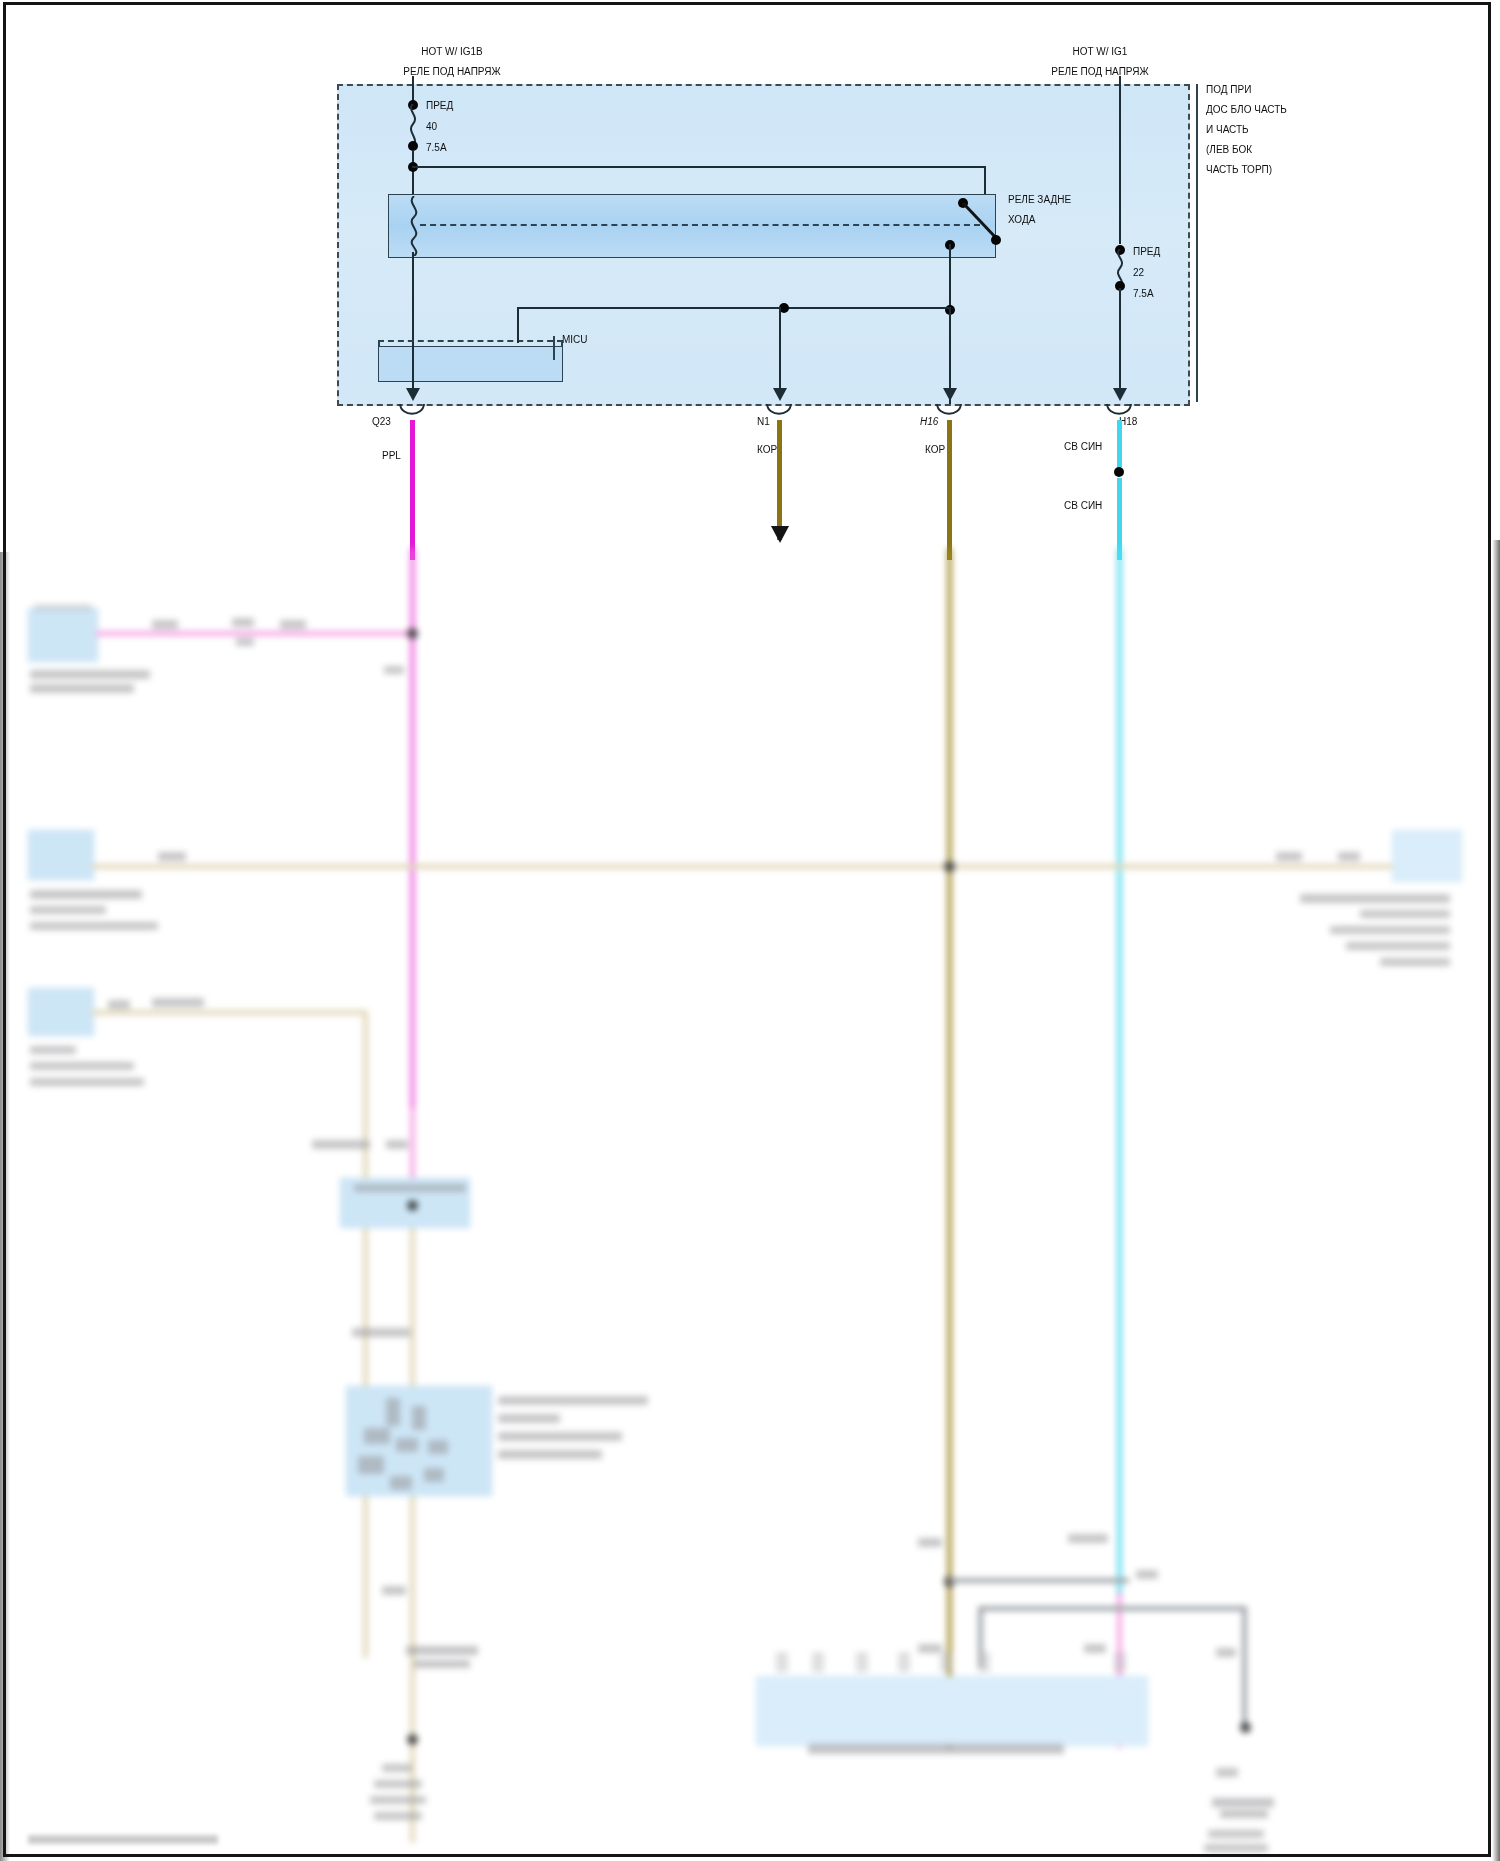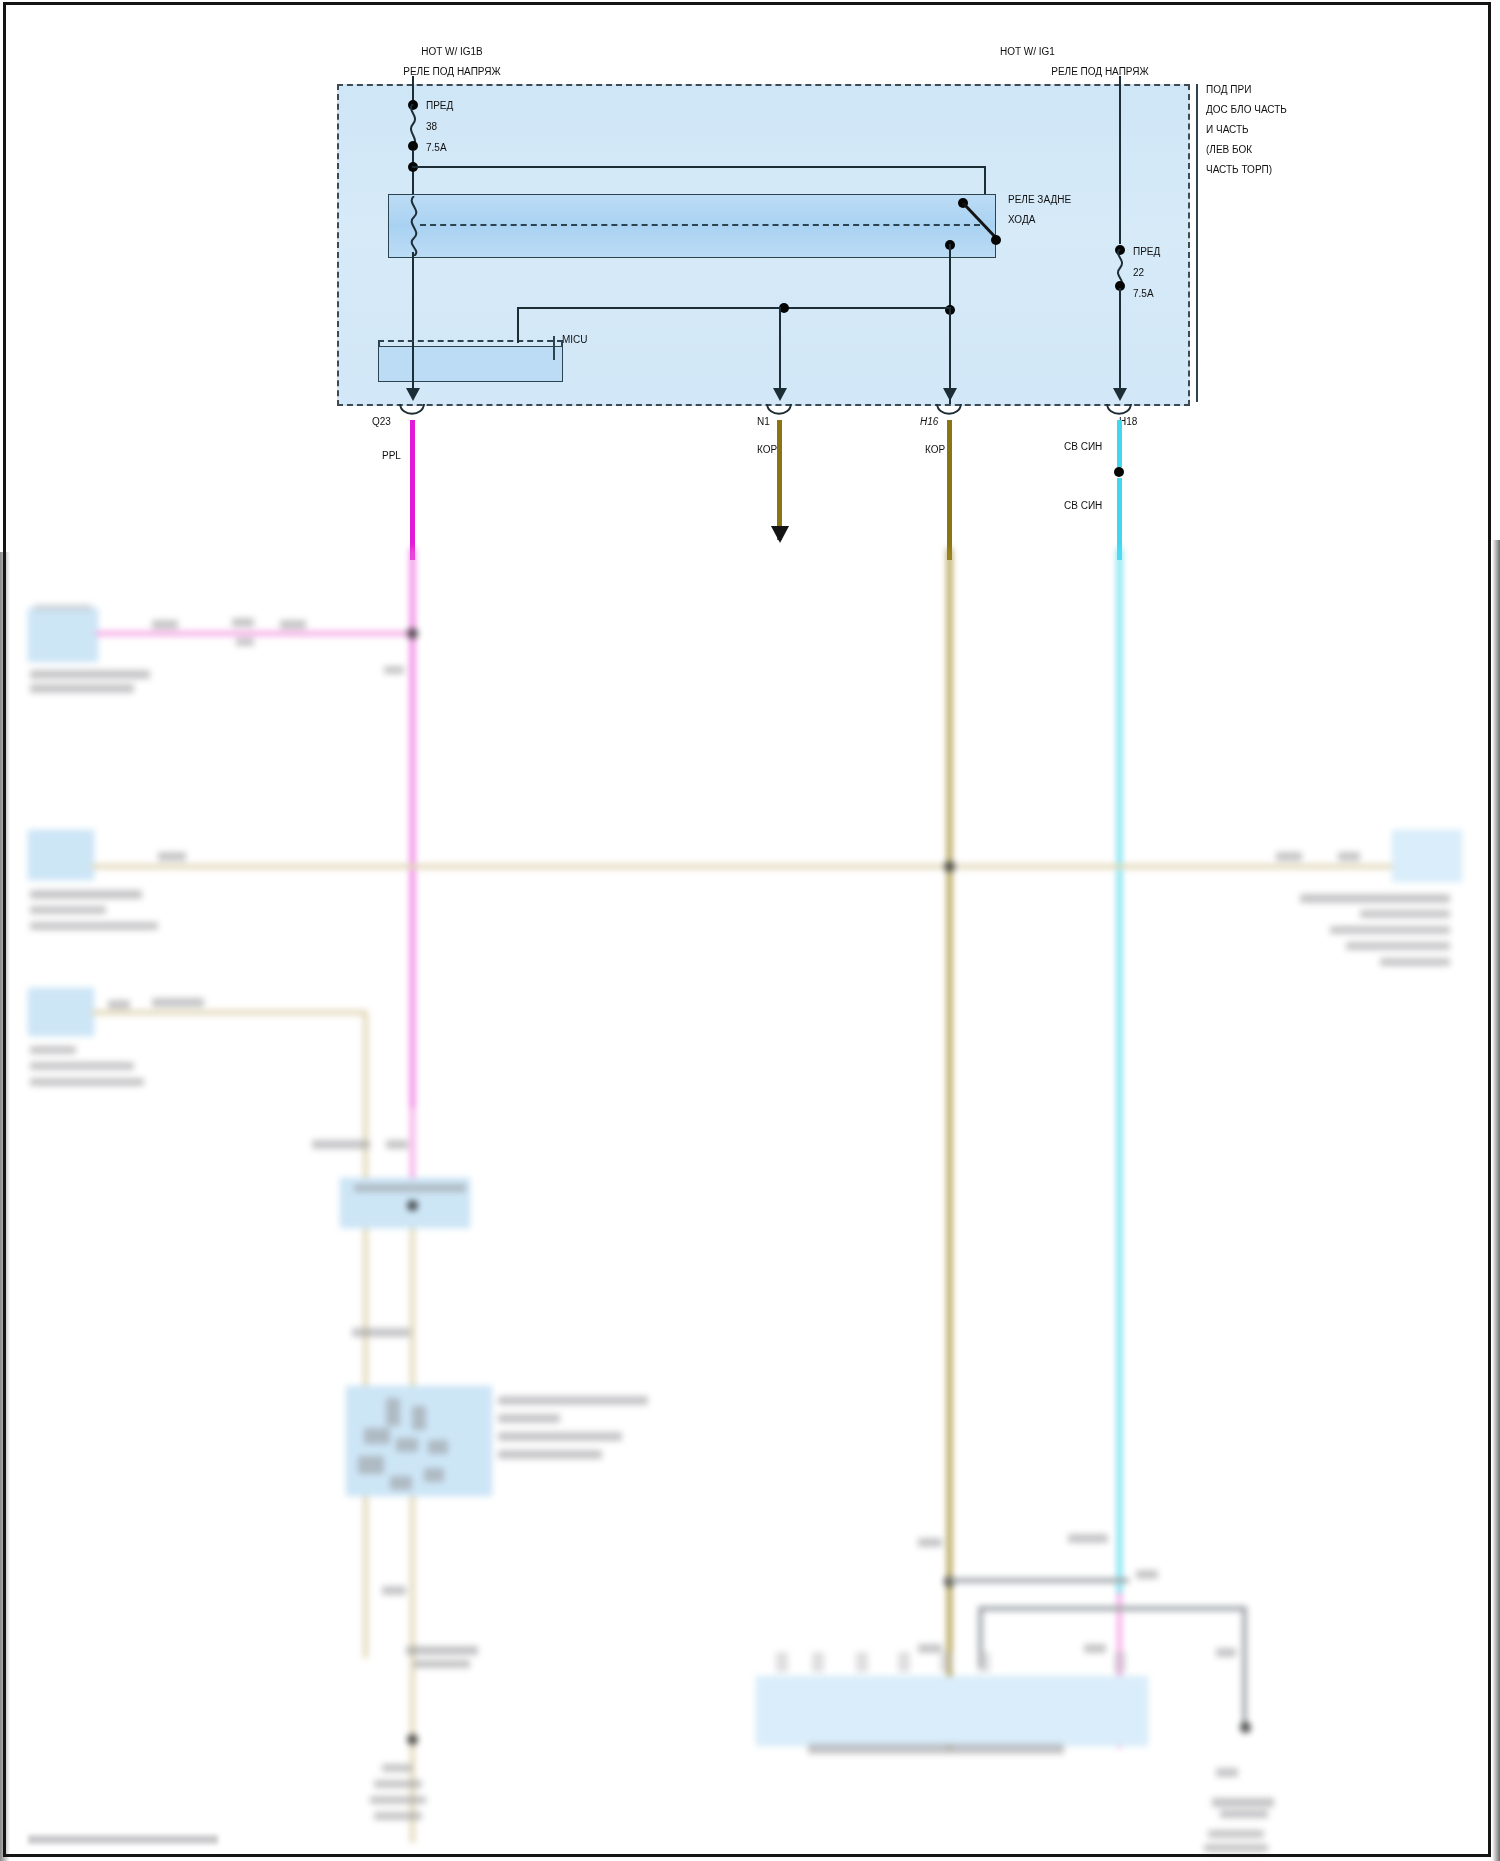--- a/index.html
+++ b/index.html
@@ -121,40 +121,40 @@
 </head>
 <body>
 
 <div id="page">
 
   <div class="sharp">
 
     <div class="lbl" style="left:352px;top:42px;text-align:center;width:200px;">HOT W/ IG1B</div>
     <div class="lbl" style="left:342px;top:62px;text-align:center;width:220px;">РЕЛЕ ПОД НАПРЯЖ</div>
 
-    <div class="lbl" style="left:1000px;top:42px;width:200px;">HOT W/ IG1</div>
+    <div class="lbl" style="left:1000px;top:42px;text-align:center;width:200px;">HOT W/ IG1</div>
     <div class="lbl" style="left:990px;top:62px;text-align:center;width:220px;">РЕЛЕ ПОД НАПРЯЖ</div>
 
     <div class="dashed-box" style="left:337px;top:84px;width:853px;height:322px;"></div>
 
     <div class="tick" style="left:1196px;top:84px;height:318px;"></div>
     <div class="lbl" style="left:1206px;top:80px;">ПОД ПРИ</div>
     <div class="lbl" style="left:1206px;top:100px;">ДОС БЛО ЧАСТЬ</div>
     <div class="lbl" style="left:1206px;top:120px;">И ЧАСТЬ</div>
     <div class="lbl" style="left:1206px;top:140px;">(ЛЕВ БОК</div>
     <div class="lbl" style="left:1206px;top:160px;">ЧАСТЬ ТОРП)</div>
 
     <div class="vline" style="left:412px;top:76px;height:28px;"></div>
     <div class="dot" style="left:408px;top:100px;"></div>
     <svg class="fuse" style="left:404px;top:104px;" width="18" height="42" viewBox="0 0 18 42">
       <path d="M9 0 C 2 6, 16 12, 9 20 C 2 28, 16 34, 9 42" fill="none" stroke="#1d2d36" stroke-width="2"></path>
     </svg>
     <div class="dot" style="left:408px;top:141px;"></div>
     <div class="lbl" style="left:426px;top:96px;">ПРЕД</div>
-    <div class="lbl" style="left:426px;top:117px;">38</div>
+    <div class="lbl" style="left:426px;top:117px;">40</div>
     <div class="lbl" style="left:426px;top:138px;">7.5A</div>
 
     <div class="vline" style="left:412px;top:150px;height:50px;"></div>
     <div class="dot" style="left:408px;top:162px;"></div>
 
     <div class="hline" style="left:412px;top:166px;width:574px;"></div>
     <div class="vline" style="left:984px;top:166px;height:36px;"></div>
 
     <div class="relay-box" style="left:388px;top:194px;width:608px;height:64px;"></div>
 

